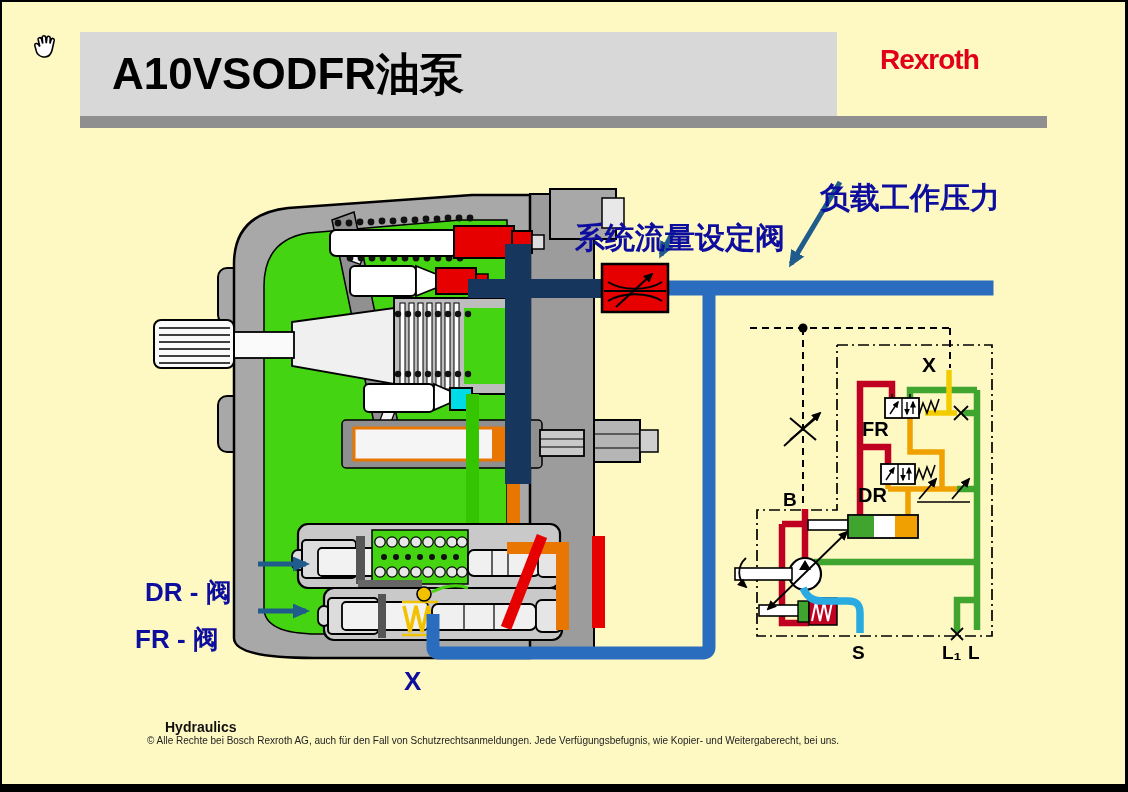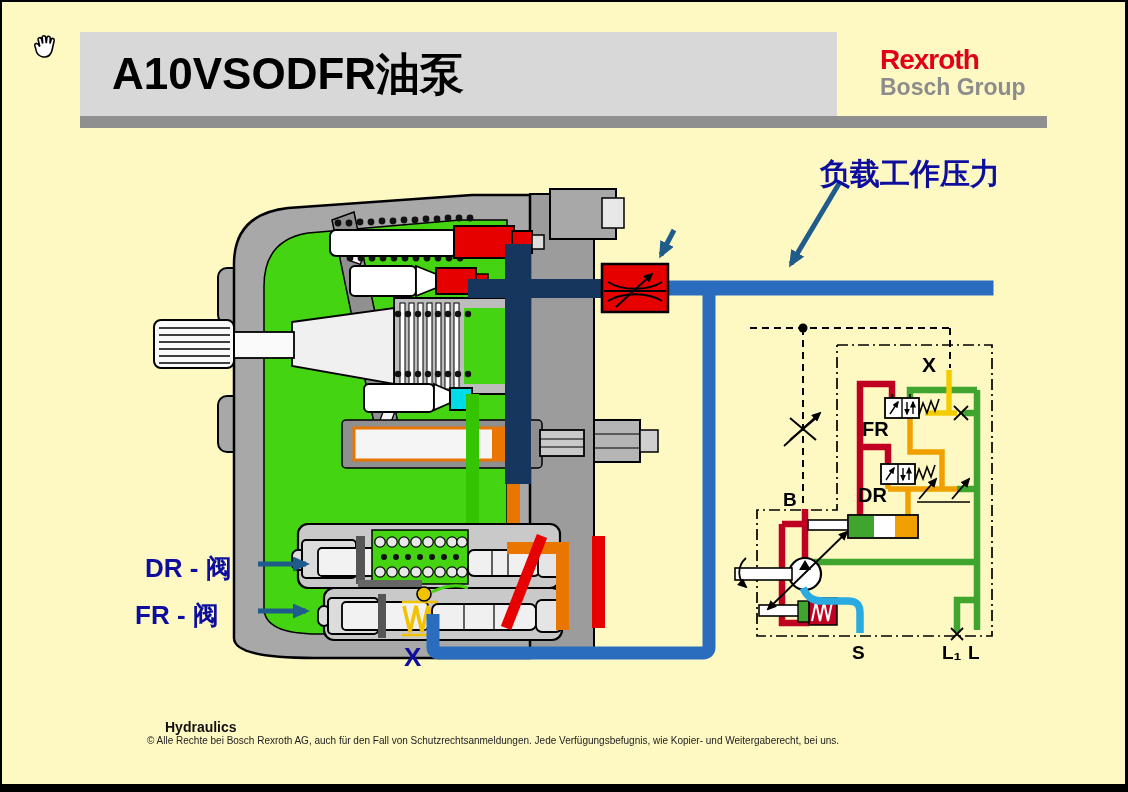--- a/index.html
+++ b/index.html
@@ -8,40 +8,39 @@
          box-sizing:border-box;overflow:hidden;
          font-family:"Liberation Sans","DejaVu Sans",sans-serif;text-decoration:underline;}
   .abs{position:absolute;}
   .titlebox{left:78px;top:30px;width:757px;height:84px;background:#d8d8d8;
             display:flex;align-items:center;padding-left:32px;box-sizing:border-box;}
   .title{font-size:44px;font-weight:bold;color:#000;letter-spacing:0px;}
   .divider{left:78px;top:114px;width:967px;height:12px;background:#8f8f8f;}
   .logo{left:878px;top:44px;width:170px;}
   .logo-brand{font-size:28px;font-weight:bold;color:#e1001a;line-height:1.0;letter-spacing:-1px;}
   .logo-group{font-size:23px;font-weight:bold;color:#8c8c8c;line-height:1.2;letter-spacing:0px;}
-  .note{color:#0d0d9e;font-weight:bold;white-space:nowrap;}
+  .note{color:#0d0d9e;font-weight:bold;white-space:nowrap;margin-top:24px;}
   .note-big{font-size:30px;}
   .note-mid{font-size:26px;}
   .footer-hd{left:163px;top:717px;font-size:14px;font-weight:bold;color:#111;}
   .footer-cp{left:145px;top:733px;font-size:10px;color:#222;}
   svg{position:absolute;left:0;top:0;}
   svg text{font-family:"Liberation Sans","DejaVu Sans",sans-serif;font-weight:bold;fill:#000;}
 </style>
 </head>
 <body>
 
 <div class="stage">
 
   <div class="abs titlebox">
     <span class="title">A10VSODFR油泵</span>
   </div>
   <div class="abs divider"></div>
   <div class="abs logo">
     <div class="logo-brand">Rexroth</div>
-    <div class="logo-group">Bosch Group</div>
   </div>
 
   <svg width="1128" height="792" viewBox="0 0 1128 792">
     <defs>
       <marker id="mB" markerUnits="userSpaceOnUse" markerWidth="17" markerHeight="15" refX="13" refY="7.5" orient="auto">
         <path d="M0,0 L17,7.5 L0,15 Z" fill="#1f5c8c"></path>
       </marker>
       <marker id="mK" markerUnits="userSpaceOnUse" markerWidth="10" markerHeight="9" refX="8" refY="4.5" orient="auto">
         <path d="M0,0 L10,4.5 L0,9 Z" fill="#000"></path>
       </marker>
@@ -383,20 +382,21 @@
     </g>
 
     <g stroke="#1f5c8c" stroke-width="5">
       <line x1="672" y1="228" x2="659" y2="253" marker-end="url(#mB)"></line>
       <line x1="838" y1="180" x2="789" y2="262" marker-end="url(#mB)"></line>
       <line x1="256" y1="562" x2="304" y2="562" marker-end="url(#mB)"></line>
       <line x1="256" y1="609" x2="304" y2="609" marker-end="url(#mB)"></line>
     </g>
   </svg>
 
+  <div class="abs note note-big" style="left:573px;top:192px;">系统流量设定阀</div>
   <div class="abs note note-big" style="left:818px;top:152px;">负载工作压力</div>
   <div class="abs note note-mid" style="left:143px;top:549px;">DR - 阀</div>
   <div class="abs note note-mid" style="left:133px;top:596px;">FR - 阀</div>
   <div class="abs note note-mid" style="left:402px;top:640px;">X</div>
 
   <div class="abs footer-hd">Hydraulics</div>
   <div class="abs footer-cp">© Alle Rechte bei Bosch Rexroth AG, auch für den Fall von Schutzrechtsanmeldungen. Jede Verfügungsbefugnis, wie Kopier- und Weitergaberecht, bei uns.</div>
 
 </div>
 

